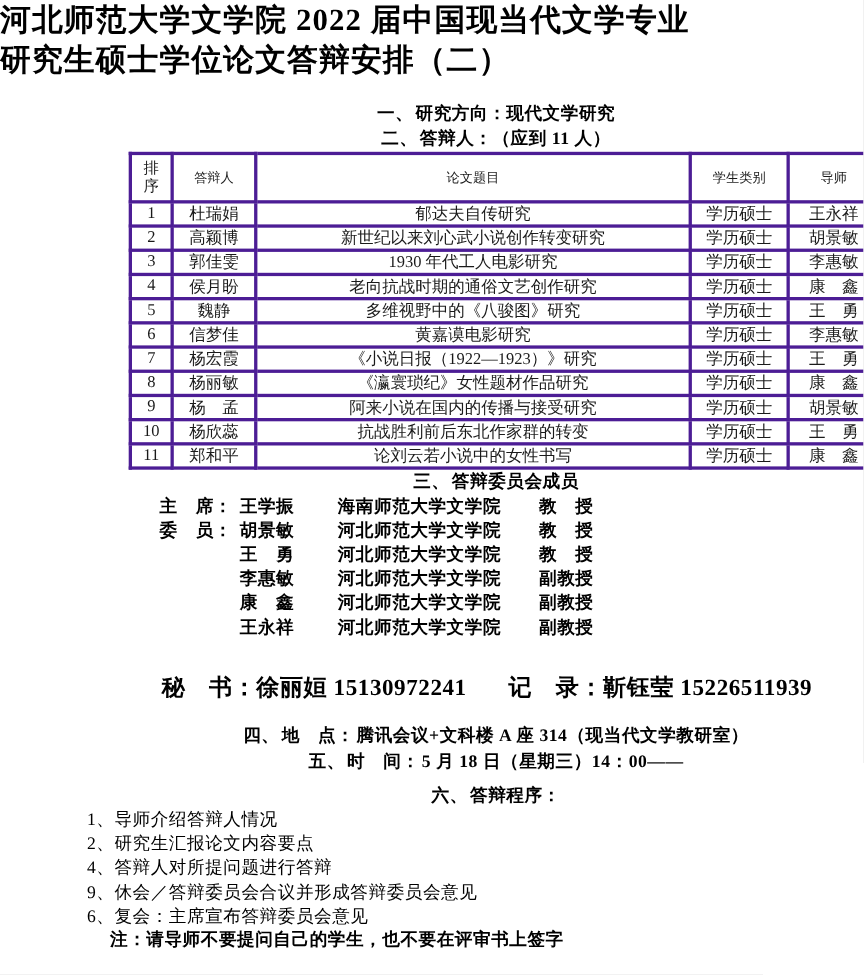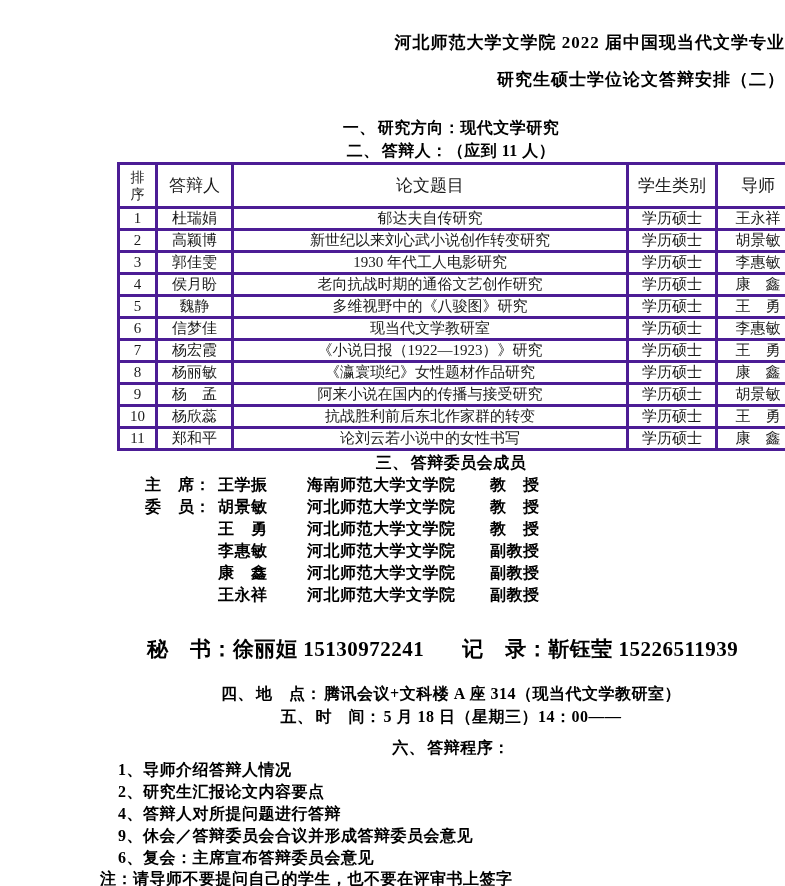--- a/index.html
+++ b/index.html
@@ -2,52 +2,52 @@
 <html><head>
 <meta charset="utf-8">
 <style>
   html,body { margin:0; padding:0; background:#e8e8e8; }
   .page {
     width:785px; height:886px; margin:0 auto; background:#ffffff;
     font-family:"Liberation Serif", serif; color:#000;
     overflow:hidden; position:relative; box-sizing:border-box;
   }
   
-  .doc-title { text-align:right; padding-top:24px; font-weight:bold; font-size:17px; }
+  .doc-title { text-align:left; padding-top:0; font-weight:bold; font-size:28px; }
   .doc-title div { line-height:37px; letter-spacing:1px; }
   
   .sec { margin-left:117px; font-weight:bold; font-size:16px; line-height:23px; letter-spacing:0.5px;text-align:center; }
   .sec-one { margin-top:18px; }
   .sec-num { margin-right:2px; }
   
   table.defenders { border-collapse:collapse; margin-left:117px; width:641px; table-layout:fixed; margin-top:0; }
   table.defenders th, table.defenders td {
     border:3px solid #4c1d95; text-align:center; vertical-align:middle;
     padding:0 2px; font-weight:normal; overflow:hidden; white-space:nowrap;
   }
   table.defenders thead tr { height:44px; }
-  table.defenders th { font-size:17px; color:#1a1a1a; }
+  table.defenders th { font-size:12px; color:#1a1a1a; }
   table.defenders th.c1 { font-size:14px; line-height:17px; word-break:break-all; white-space:normal; padding:0 5px; }
   table.defenders tbody tr { height:21.5px; }
   table.defenders td { font-size:15px; color:#1a1a1a; }
   .w1{width:25px;} .w2{width:69px;} .w3{width:388px;} .w4{width:82px;} .w5{width:76px;}
   
   .committee-row { margin-left:145px; display:flex; font-weight:bold; font-size:16px; line-height:22px; letter-spacing:0.5px; }
   .committee-role { width:73px; }
   .committee-name { width:89px; }
   .committee-inst { width:183px; }
   
   .secretary { margin-left:147px; margin-top:32px; font-weight:bold; font-size:21px; line-height:22px; letter-spacing:0.5px; }
   .secretary .phone { margin-right:38px; }
   
   .sec-loc { margin-top:22px; }
   .sec-label { margin-right:2px; }
   
   .sec-six { margin-top:8px; }
-  .procedure-item { margin-left:118px; font-weight:bold; font-size:16px; line-height:22px; letter-spacing:0.5px; }
+  .procedure-item { margin-left:79px; font-weight:normal; font-size:16px; line-height:22px; letter-spacing:0.5px; }
   
   .note { margin-left:100px; font-weight:bold; font-size:16px; line-height:20px; margin-top:0; letter-spacing:0.5px; }
 </style>
 </head>
 <body>
 
 <div class="page">
 
   <div class="doc-title">
     <div>河北师范大学文学院 2022 届中国现当代文学专业</div>
@@ -104,21 +104,21 @@
         <tr>
           <td class="w1">5</td>
           <td class="w2">魏静</td>
           <td class="w3">多维视野中的《八骏图》研究</td>
           <td class="w4">学历硕士</td>
           <td class="w5">王　勇</td>
         </tr>
         <tr>
           <td class="w1">6</td>
           <td class="w2">信梦佳</td>
-          <td class="w3">现当代文学教研室</td>
+          <td class="w3">黄嘉谟电影研究</td>
           <td class="w4">学历硕士</td>
           <td class="w5">李惠敏</td>
         </tr>
         <tr>
           <td class="w1">7</td>
           <td class="w2">杨宏霞</td>
           <td class="w3">《小说日报（1922—1923）》研究</td>
           <td class="w4">学历硕士</td>
           <td class="w5">王　勇</td>
         </tr>

